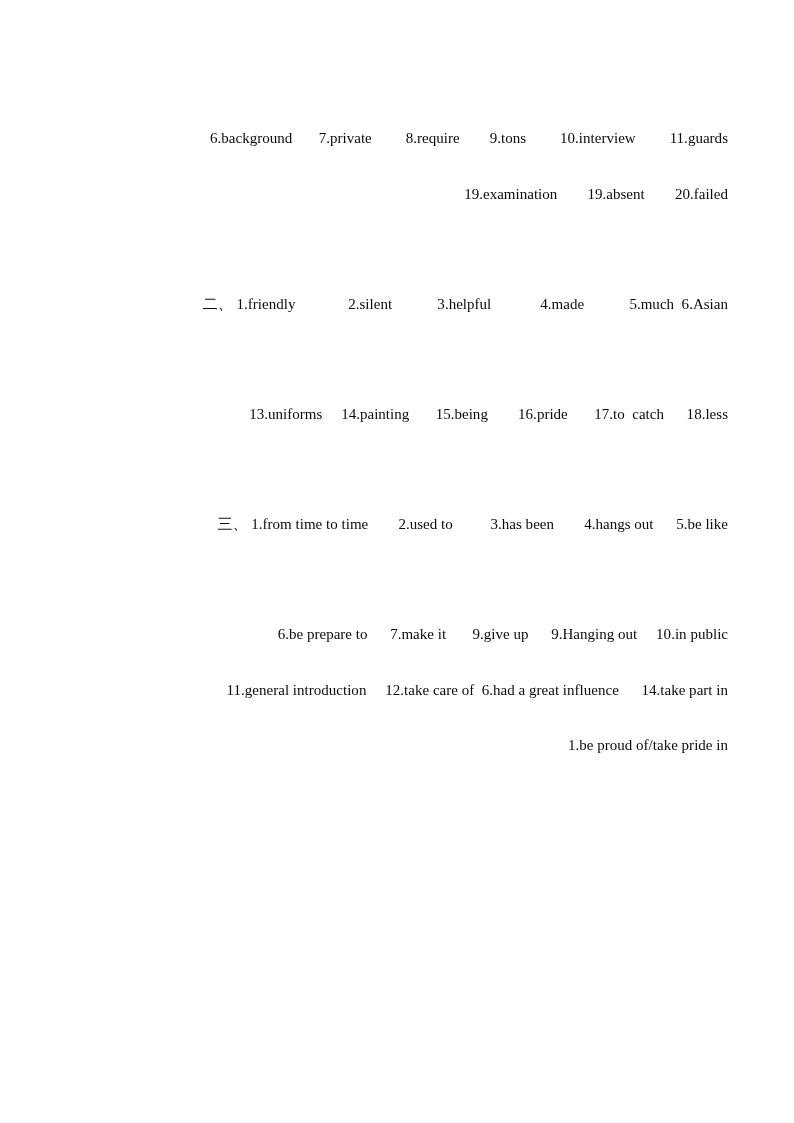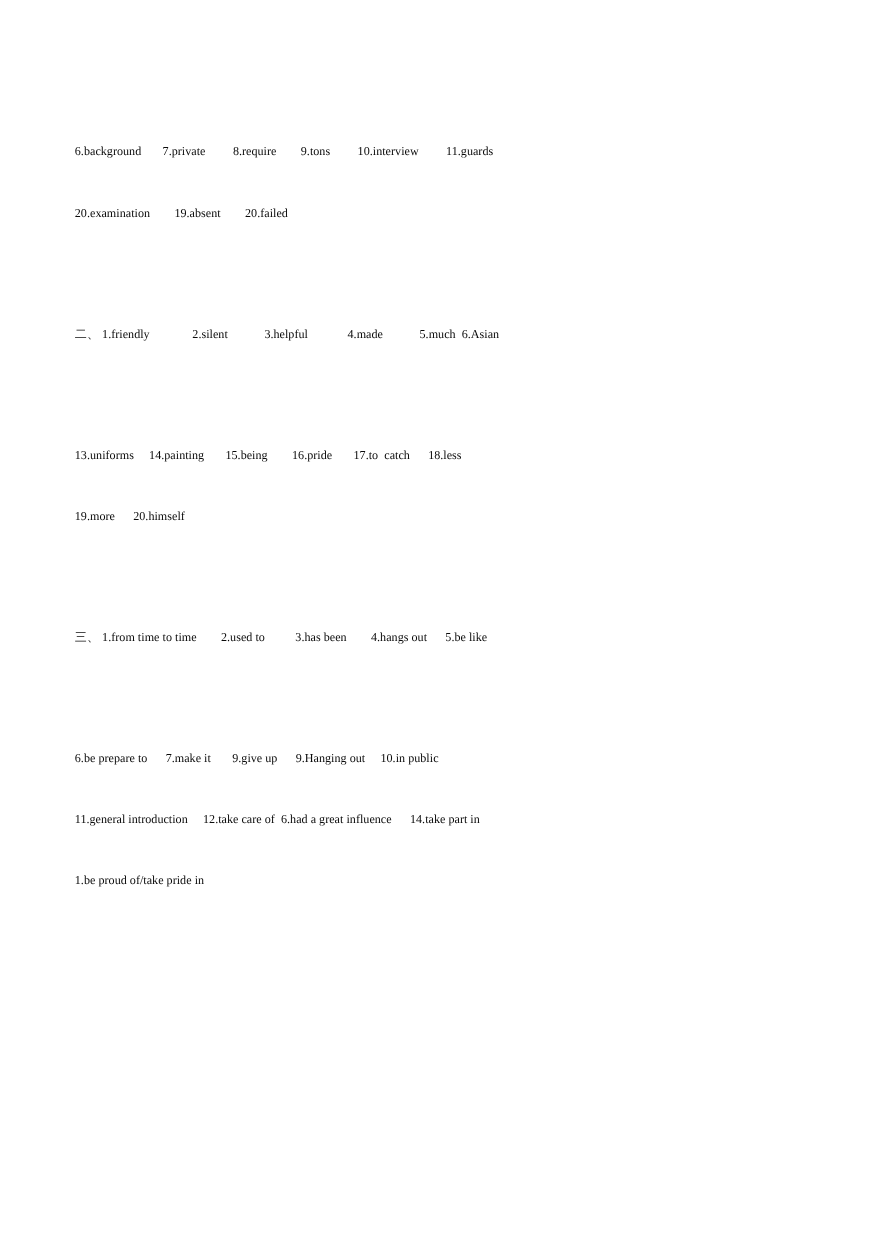--- a/index.html
+++ b/index.html
@@ -19,54 +19,53 @@
   }
   .content {
     position: absolute;
     left: 68px;
     top: 92px;
     width: 660px;
   }
   .answer-block {
     margin: 0 0 17px 0;
     padding: 0;
-    font-size: 11px;
+    font-size: 15px;
     line-height: 18.6px;
     color: #0a0a0a;
     white-space: pre-wrap;
-    text-align: left;
+    text-align: right;
     letter-spacing: 0.02px;
     word-spacing: 0px;
   }
   .answer-block:last-child {
     margin-bottom: 0;
   }
   .block-line {
     display: block;
     white-space: pre;
   }
 </style>
 </head>
 <body>
 
 <div class="page">
   <div class="content">
 
     <p class="answer-block">
       <span class="block-line">6.background       7.private         8.require        9.tons         10.interview         11.guards</span>
-      <span class="block-line">20.examination        19.absent        20.failed</span>
+      <span class="block-line">19.examination        19.absent        20.failed</span>
     </p>
 
     <p class="answer-block">
       <span class="block-line">二、 1.friendly              2.silent            3.helpful             4.made            5.much  6.Asian</span>
     </p>
 
     <p class="answer-block">
       <span class="block-line">13.uniforms     14.painting       15.being        16.pride       17.to  catch      18.less</span>
-      <span class="block-line">19.more      20.himself</span>
     </p>
 
     <p class="answer-block">
       <span class="block-line">三、 1.from time to time        2.used to          3.has been        4.hangs out      5.be like</span>
     </p>
 
     <p class="answer-block">
       <span class="block-line">6.be prepare to      7.make it       9.give up      9.Hanging out     10.in public</span>
       <span class="block-line">11.general introduction     12.take care of  6.had a great influence      14.take part in</span>
       <span class="block-line">1.be proud of/take pride in</span>

